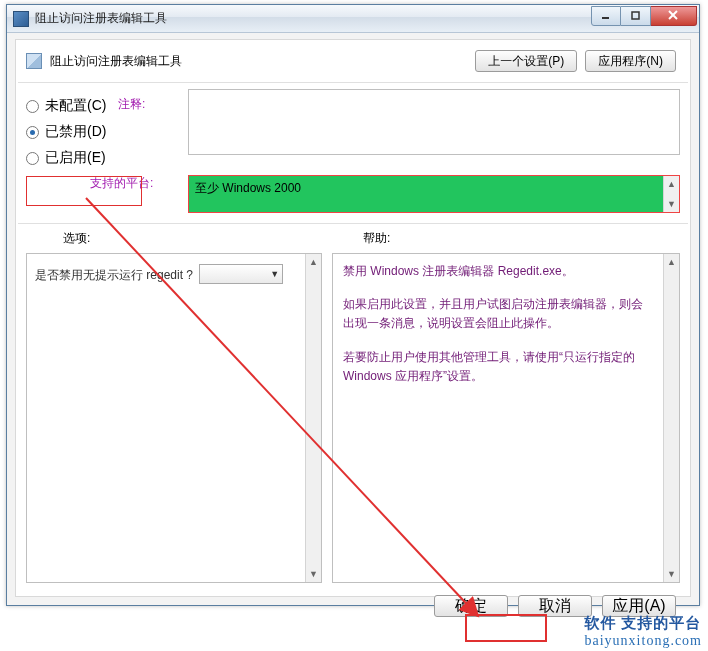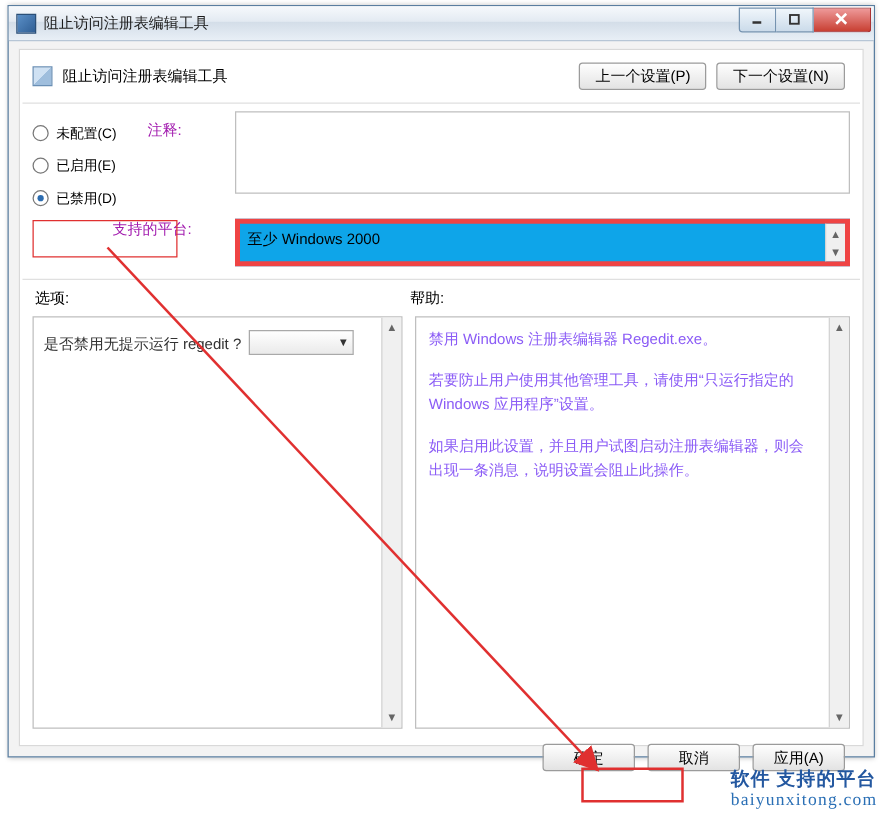--- a/index.html
+++ b/index.html
@@ -85,21 +85,21 @@
     font-size: 12px;
     color:#000;
     text-align:right;
   }
   .hr1 { height:1px; background:#e0e0e0; margin: 4px 2px 2px 2px; }
   .config-area {
     display:flex;
     padding: 4px 10px 0 10px;
   }
   .radio-col { width: 92px; padding-top:4px; position:relative; z-index:3;}
-  .radio-row { display:flex; align-items:center; height:26px; font-size:11px; color:#000;}
+  .radio-row { display:flex; align-items:center; height:26px; font-size:14px; color:#000;}
   .radio {
     width:13px;height:13px;border:1px solid #777;border-radius:50%;
     margin-right:6px; background:#fff; display:inline-flex; align-items:center; justify-content:center;
   }
   .radio.selected::after{
     content:""; width:5px;height:5px;border-radius:50%;background:#2b6cb0;
   }
   .label-col { width: 70px; font-size:12px; color:#a21caf; }
   .label-col .lbl { height:26px; display:flex; align-items:center; padding-top:4px;}
   .field-col { flex:1; }
@@ -110,34 +110,34 @@
     background:#fff;
     resize:none;
     font-size:12px;
     padding:3px;
     color:#333;
   }
   .platform-row { display:flex; padding: 4px 10px 10px 10px; align-items:flex-start; }
   .platform-row .label-col { width:162px; text-align:right; padding-right:6px;}
   .platform-box {
     flex:1; height:38px;
-    border:4px solid #ef4444; background:#0ea5e9;
+    border:1px solid #ef4444; background:#22c55e;
     display:flex;
   }
   .platform-text { padding:4px 6px; font-size:12px; flex:1;}
   .vscroll {
     width:16px; background:#f0f0f0; border-left:1px solid #d4d4d4;
     display:flex; flex-direction:column; justify-content:space-between;
   }
   .sbtn { height:16px; display:flex;align-items:center;justify-content:center; color:#666; font-size:9px;}
   .hr2 { height:1px; background:#e0e0e0; margin: 0 2px 6px 2px; }
   .mid-labels {
     display:flex; padding:0 12px 6px 12px; font-size:12px; color:#000;
   }
-  .mid-labels .left { width: 300px; }
+  .mid-labels .left { width: 300px; margin-left: 35px; }
   .panes {
     display:flex;
     padding: 0 10px;
     height: 330px;
   }
   .opt-pane {
     width: 296px;
     border:1px solid #bfbfbf;
     background:#fff;
     display:flex;
@@ -156,35 +156,35 @@
   .gap { width:10px;}
   .help-pane {
     flex:1;
     border:1px solid #bfbfbf;
     background:#fff;
     display:flex;
   }
   .help-content {
     flex:1;
     padding: 8px 10px;
-    font-size:12px; color:#8b5cf6;
+    font-size:12px; color:#701a75;
     line-height:1.6;
   }
   .help-content p { margin-bottom: 14px; }
   .btn-row {
     display:flex; justify-content:flex-end;
     padding: 12px 14px 10px 0;
     gap:10px;
   }
   .push-btn {
     width: 74px; height:22px;
     border:1px solid #9b9b9b;
     background:linear-gradient(to bottom,#fefefe,#e3e3e3);
     border-radius:3px;
-    font-size:12px;
+    font-size:16px;
   }
   .ok-highlight {
     position:absolute;
     border:2px solid #e03030;
     pointer-events:none;
   }
   .radio-highlight {
     position:absolute;
     left: 10px; top: 136px;
     width: 116px; height: 30px;
@@ -238,38 +238,38 @@
     </div>
   </div>
 
   <div class="client">
 
     <div class="header-row">
       <span class="policy-icon"></span>
       <span class="policy-title">阻止访问注册表编辑工具</span>
       <span class="header-spacer"></span>
       <button class="nav-btn">上一个设置(P)</button>
-      <button class="nav-btn">下一个设置(N)</button>
+      <button class="nav-btn">应用程序(N)</button>
     </div>
 
     <div class="hr1"></div>
 
     <div class="config-area">
       <div class="radio-col">
         <div class="radio-row">
           <span class="radio"></span>
           <span>未配置(C)</span>
         </div>
         <div class="radio-row">
+          <span class="radio selected"></span>
+          <span>已禁用(D)</span>
+        </div>
+        <div class="radio-row">
           <span class="radio"></span>
           <span>已启用(E)</span>
-        </div>
-        <div class="radio-row">
-          <span class="radio selected"></span>
-          <span>已禁用(D)</span>
         </div>
       </div>
       <div class="label-col">
         <div class="lbl">注释:</div>
       </div>
       <div class="field-col">
         <textarea class="textarea" style=""></textarea>
       </div>
     </div>
 
@@ -304,22 +304,22 @@
         </div>
         <div class="vscroll">
           <div class="sbtn">▲</div>
           <div class="sbtn">▼</div>
         </div>
       </div>
       <div class="gap"></div>
       <div class="help-pane">
         <div class="help-content">
           <p>禁用 Windows 注册表编辑器 Regedit.exe。</p>
+          <p>如果启用此设置，并且用户试图启动注册表编辑器，则会出现一条消息，说明设置会阻止此操作。</p>
           <p>若要防止用户使用其他管理工具，请使用“只运行指定的 Windows 应用程序”设置。</p>
-          <p>如果启用此设置，并且用户试图启动注册表编辑器，则会出现一条消息，说明设置会阻止此操作。</p>
         </div>
         <div class="vscroll">
           <div class="sbtn">▲</div>
           <div class="sbtn">▼</div>
         </div>
       </div>
     </div>
 
     <div class="btn-row">
       <button class="push-btn">确定</button>

